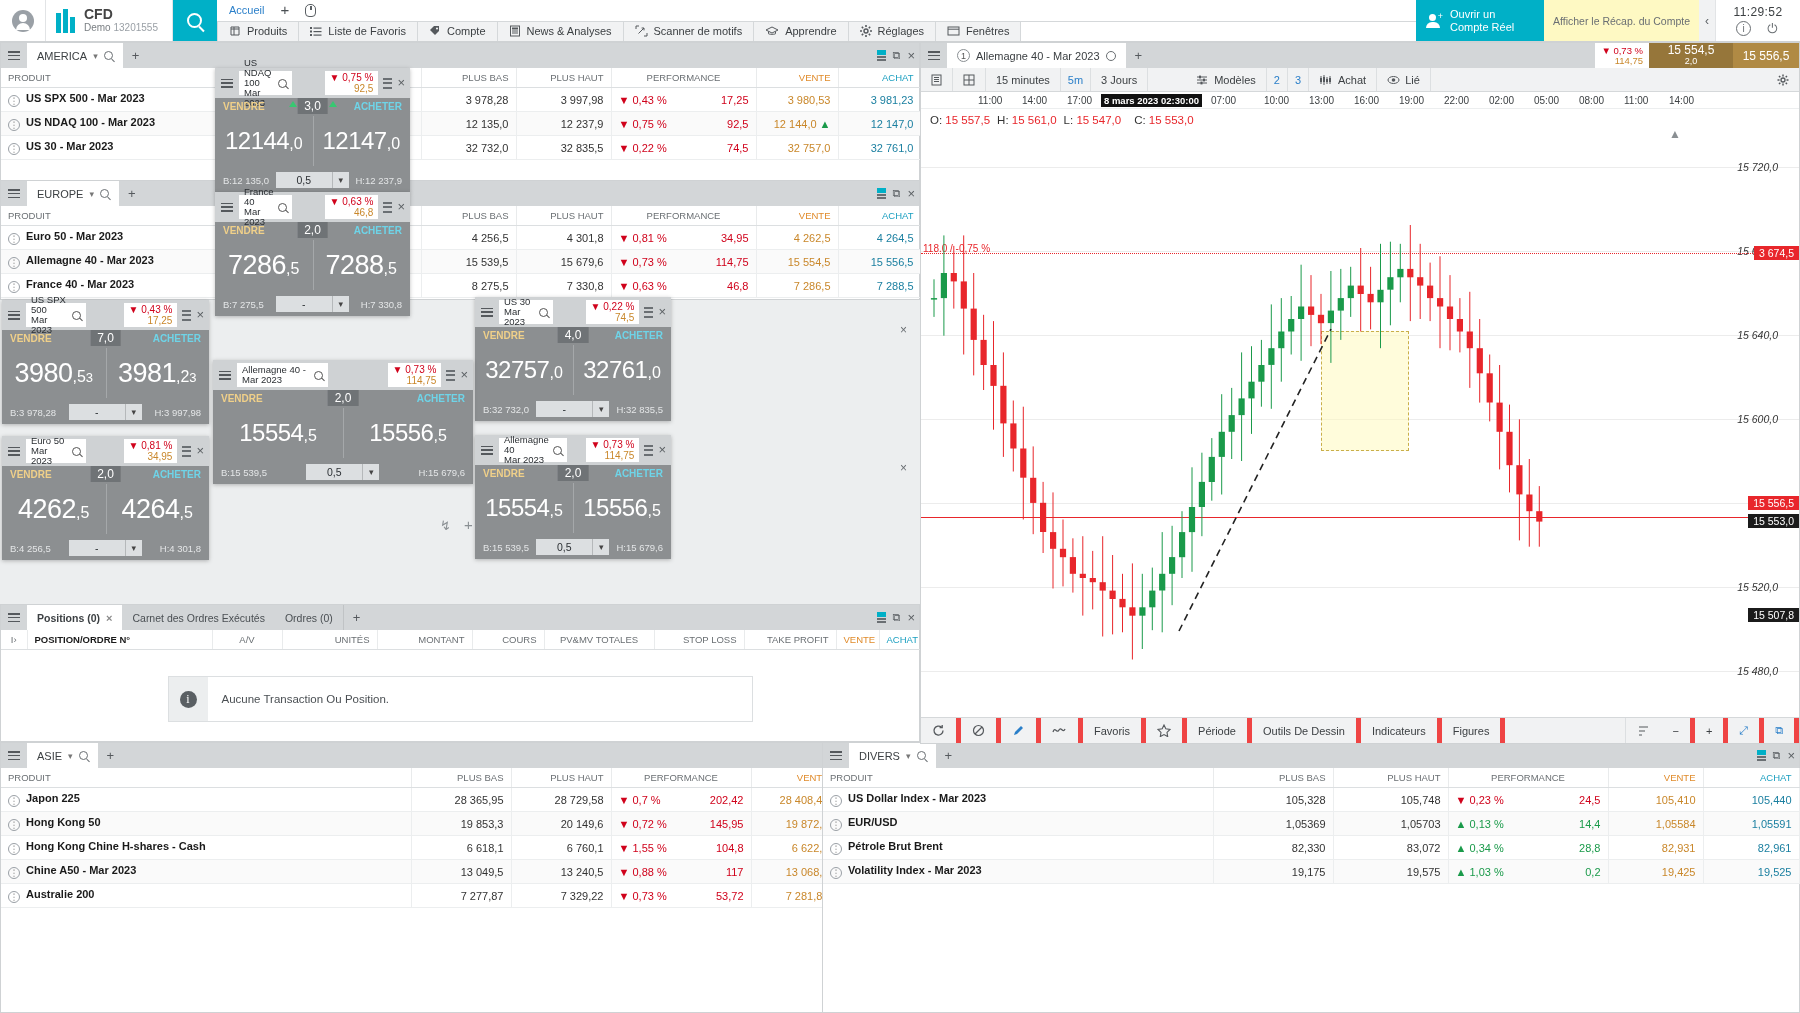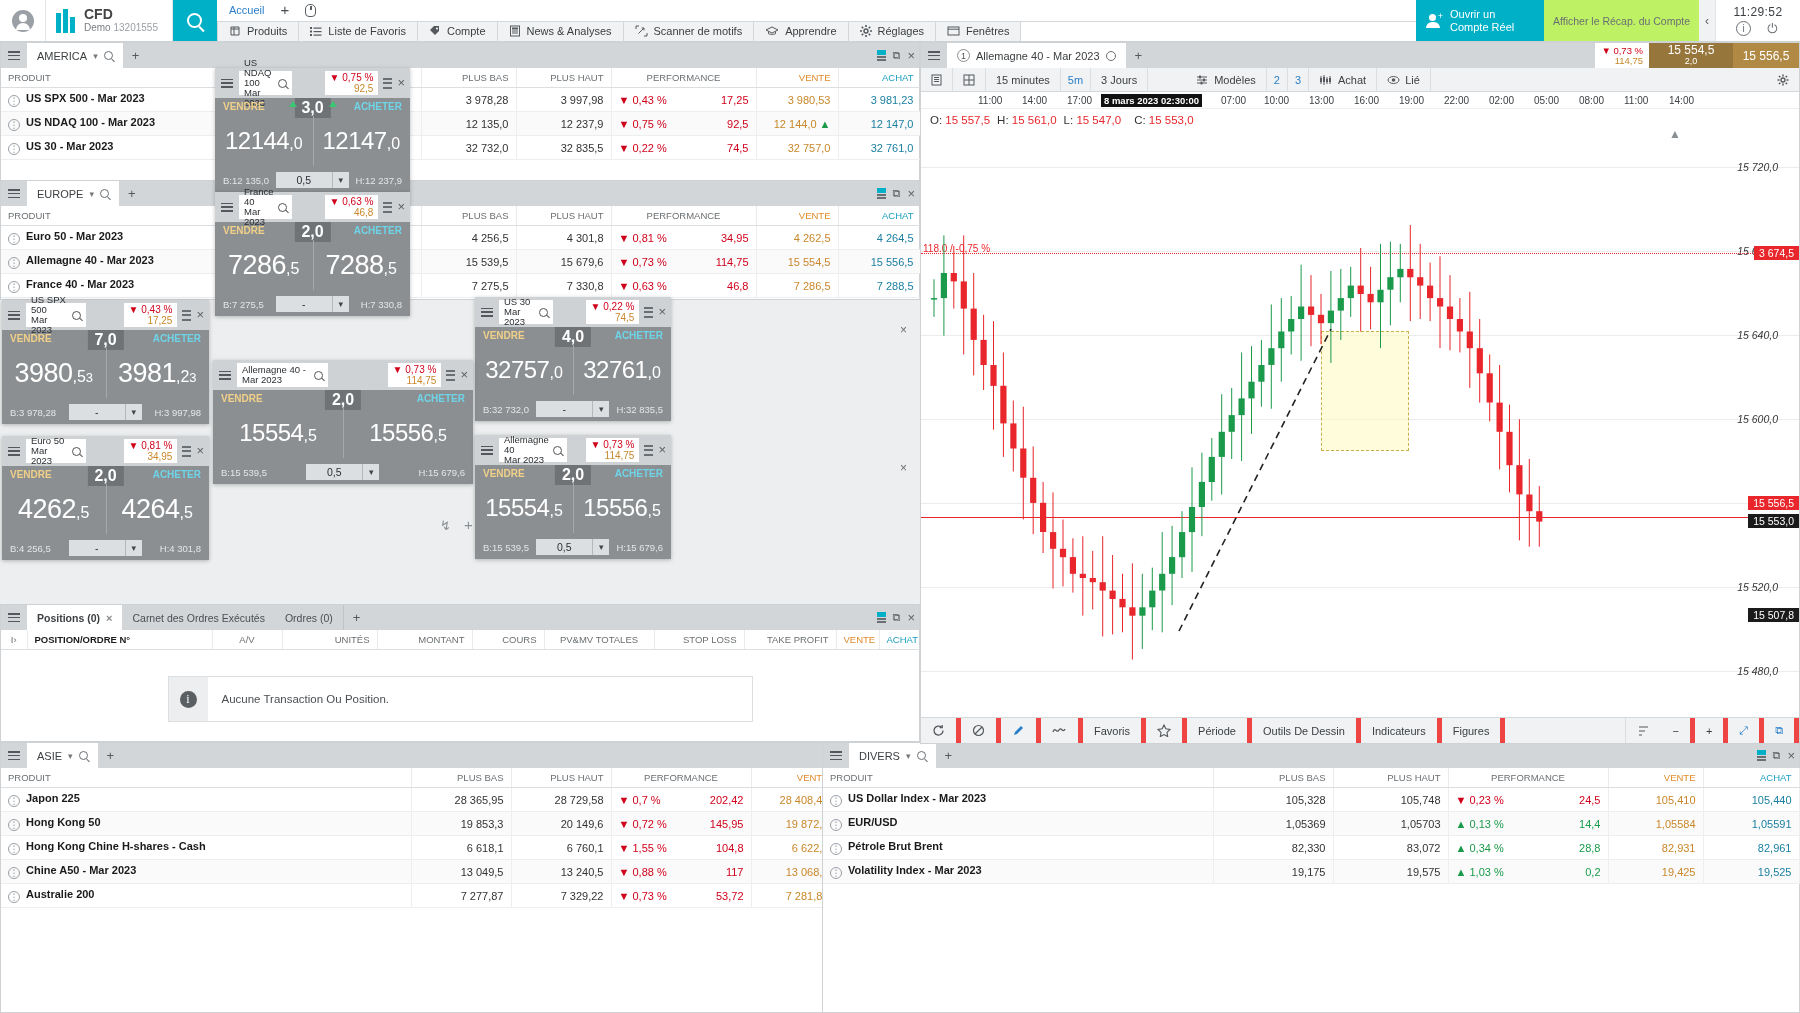--- a/index.html
+++ b/index.html
@@ -35,21 +35,21 @@
   .tb-menu{height:21px;display:flex;align-items:stretch;}
   .mi{display:flex;align-items:center;gap:6px;padding:0 11px;border-right:1px solid #d5d8da;border-top:1px solid #d5d8da;background:#f1f2f3;color:#3c4043;cursor:pointer;white-space:nowrap;}
   .mi:first-child{border-left:1px solid #d5d8da;}
   .mi svg{display:block;}
   .tb-cta{width:128px;background:#00b0c7;color:#fff;display:flex;align-items:center;gap:7px;padding:0 10px;cursor:pointer;}
   .tb-cta .ct{font-size:11px;line-height:13px;}
   .cta-ic{width:17px;height:17px;position:relative;flex:none;}
   .cta-ic:before{content:"";position:absolute;left:3px;top:2px;width:7px;height:7px;border-radius:50%;background:#fff;}
   .cta-ic:after{content:"";position:absolute;left:0;bottom:1px;width:14px;height:6px;border-radius:7px 7px 0 0;background:#fff;}
   .cta-ic span{position:absolute;right:0;top:0;color:#fff;font-size:9px;line-height:8px;}
-  .tb-recap{display:flex;align-items:center;padding:0 9px;color:#6a6f73;font-size:10.5px;background:#bef264;cursor:pointer;}
+  .tb-recap{display:flex;align-items:center;padding:0 9px;color:#6a6f73;font-size:10.5px;background:#fef9c3;cursor:pointer;}
   .tb-chev{display:flex;align-items:center;padding:0 6px;color:#5a5f63;font-size:12px;background:#f1f2f3;cursor:pointer;}
   .tb-right{width:85px;display:flex;flex-direction:column;align-items:center;justify-content:center;border-left:1px solid #e2e4e6;}
   .tb-clock{font-size:12px;color:#3c4043;letter-spacing:.4px;}
   .tb-ricons{display:flex;gap:14px;margin-top:2px;}
   .rico{width:15px;height:15px;border:1.3px solid #6a6f73;border-radius:50%;color:#6a6f73;font-size:10px;display:flex;align-items:center;justify-content:center;cursor:pointer;}
   .pwr{width:15px;height:15px;color:#6a6f73;font-size:13px;display:flex;align-items:center;justify-content:center;cursor:pointer;}
 
   
   .panel{position:absolute;background:#fff;border:1px solid #cfd2d4;}
   .ph{height:25px;background:#d3d6d8;display:flex;align-items:stretch;position:relative;}
@@ -92,22 +92,22 @@
   .tk-name .mg2{width:9px;height:9px;border:1.3px solid #555;border-radius:50%;position:relative;flex:none;}
   .tk-name .mg2:after{content:"";position:absolute;right:-3px;bottom:-2px;width:4px;height:1.3px;background:#555;transform:rotate(45deg);}
   .tk-gap{flex:1;}
   .tk-pct{background:#fff;display:flex;flex-direction:column;align-items:flex-end;justify-content:center;padding:0 5px;margin:3px 0;
     font-size:10px;color:#d0021b;line-height:11px;min-width:52px;}
   .tk-pct .p2{color:#c9872a;}
   .tk-ctrl{display:flex;align-items:center;gap:5px;padding:0 5px;}
   .tk-row{height:16px;display:flex;align-items:center;position:relative;padding:0 8px;}
   .tk-sell{color:#f0d089;font-size:10px;font-weight:bold;}
   .tk-buy{color:#6ed4e8;font-size:10px;font-weight:bold;margin-left:auto;}
-  .tk-spread{position:absolute;left:50%;top:0;transform:translateX(-50%);background:#6f7376;color:#fff;font-size:16px;
-    padding:1px 7px;font-weight:bold;}
+  .tk-spread{position:absolute;left:50%;top:0;transform:translateX(-50%);background:#6f7376;color:#fff;font-size:12px;
+    padding:1px 7px;font-weight:normal;}
   .tk-arr{position:absolute;top:3px;width:0;height:0;border-left:4px solid transparent;border-right:4px solid transparent;border-bottom:6px solid #37c871;}
   .tk-prices{display:flex;position:relative;height:54px;align-items:center;}
   .tk-prices:before{content:"";position:absolute;left:50%;top:2px;bottom:2px;width:1px;background:#a5a8aa;}
   .tk-p{flex:1;text-align:center;color:#fff;}
   .tk-p .big{font-size:27px;letter-spacing:-.5px;}
   .tk-p .sm{font-size:16px;}
   .tk-p .xs{font-size:13px;}
   .tk-foot{height:24px;display:flex;align-items:center;justify-content:space-between;padding:0 8px;gap:6px;}
   .tk-foot .bh{color:#e4e6e7;font-size:9.5px;}
   .tk-qty{display:flex;align-items:stretch;}
@@ -402,21 +402,21 @@
           <tr>
       <td class="prod"><span class="infodot">⋮</span>Allemagne 40 - Mar 2023</td>
       <td class="r">15 539,5</td>
       <td class="r">15 679,6</td>
       <td><span class="dn">▼</span> <span class="dn perfpct">0,73 %</span><span class="dn" style="float:right">114,75</span></td>
       <td class="sell">15 554,5</td>
       <td class="buy">15 556,5</td>
     </tr>
           <tr>
       <td class="prod"><span class="infodot">⋮</span>France 40 - Mar 2023</td>
-      <td class="r">7 275,5</td>
+      <td class="r">8 275,5</td>
       <td class="r">7 330,8</td>
       <td><span class="dn">▼</span> <span class="dn perfpct">0,63 %</span><span class="dn" style="float:right">46,8</span></td>
       <td class="sell">7 286,5</td>
       <td class="buy">7 288,5</td>
     </tr>
         </tbody>
     </table>
   </div>
 
   <div style="position:absolute;left:0;top:300px;width:920px;height:306px;background:#eceeef;">
@@ -1072,21 +1072,21 @@
             </g>
           </svg>
         </div>
     </div>
 
     <div class="ch-time">
       <span style="left:57px;">11:00</span>
       <span style="left:101px;">14:00</span>
       <span style="left:146px;">17:00</span>
       <span class="ch-tnow" style="left:180px;">8 mars 2023 02:30:00</span>
-      <span style="left:300px;">07:00</span>
+      <span style="left:290px;">07:00</span>
       <span style="left:343px;">10:00</span>
       <span style="left:388px;">13:00</span>
       <span style="left:433px;">16:00</span>
       <span style="left:478px;">19:00</span>
       <span style="left:523px;">22:00</span>
       <span style="left:568px;">02:00</span>
       <span style="left:613px;">05:00</span>
       <span style="left:658px;">08:00</span>
       <span style="left:703px;">11:00</span>
       <span style="left:748px;">14:00</span>

